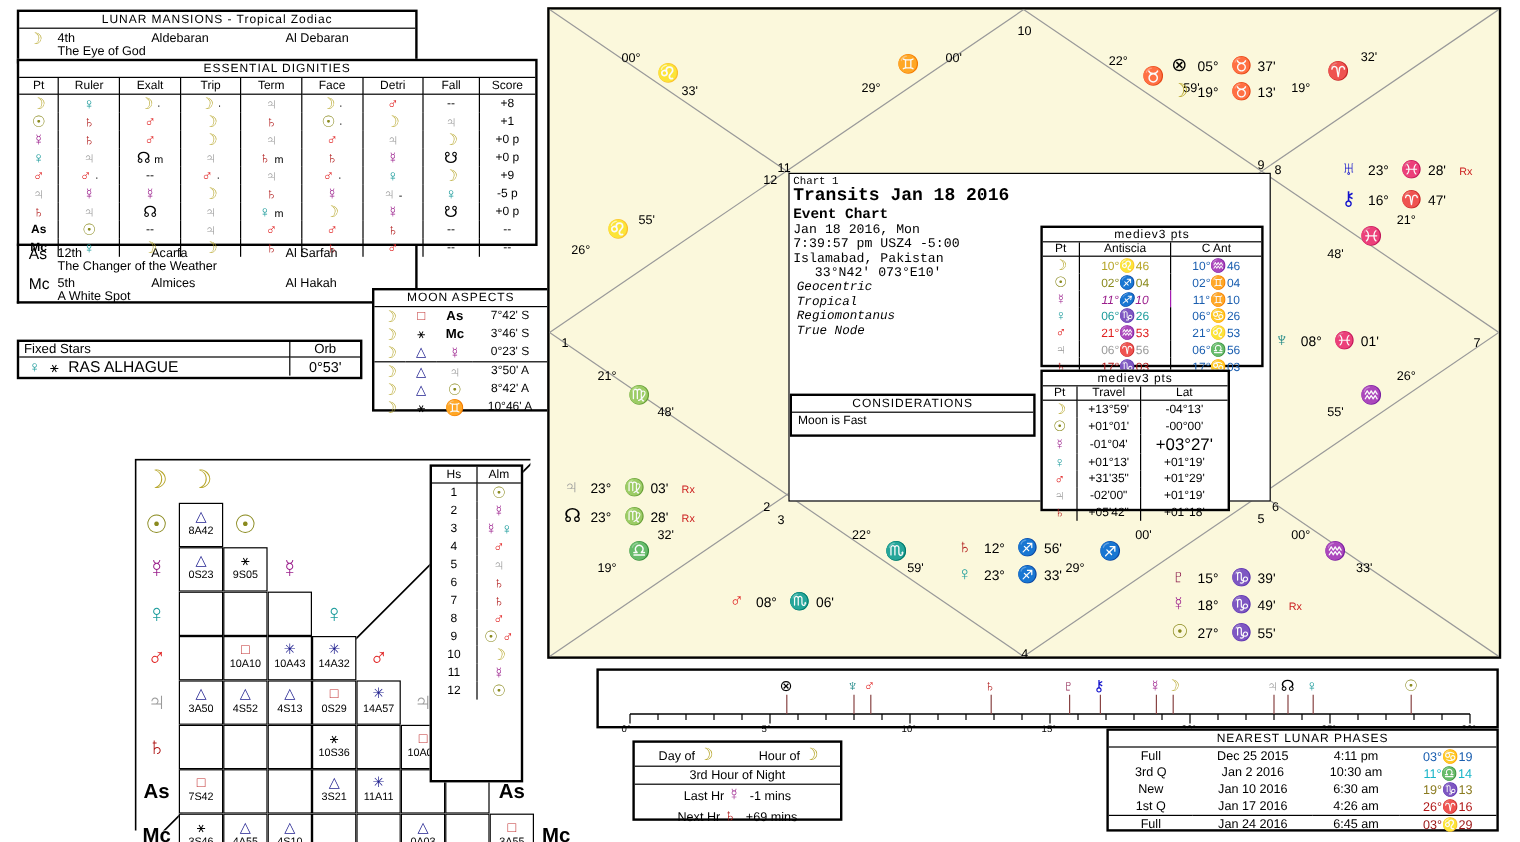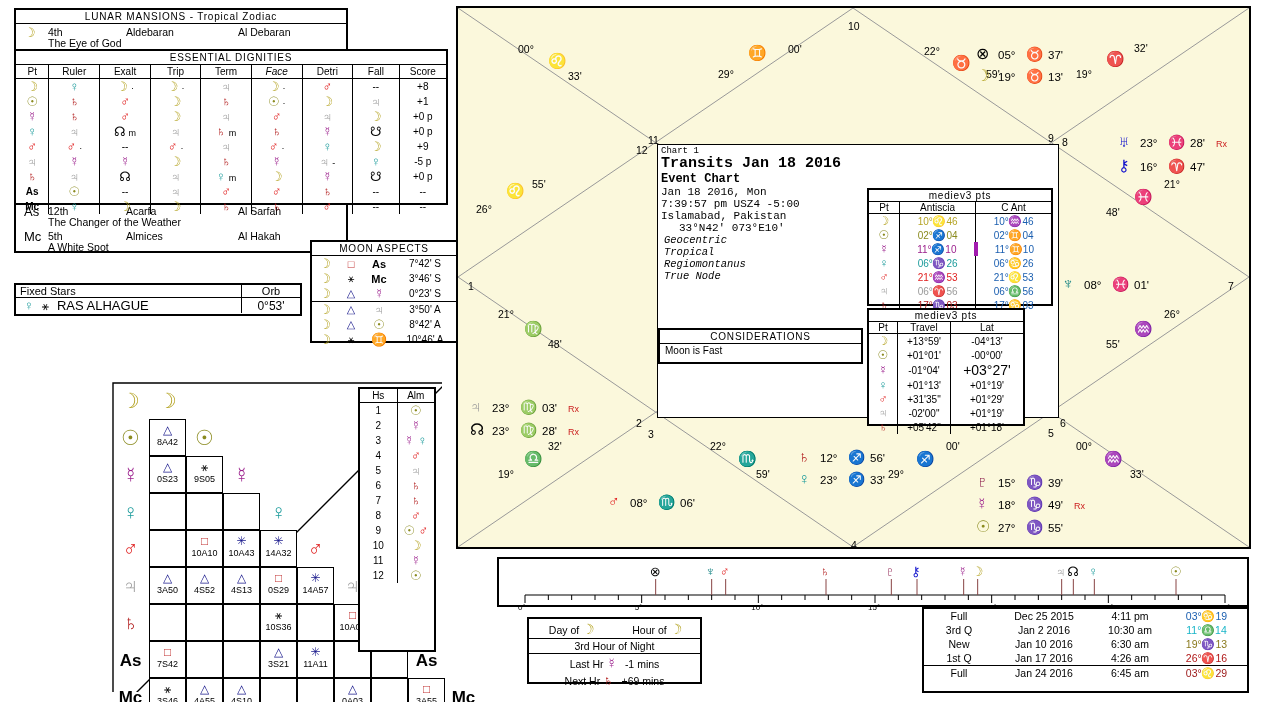--- a/index.html
+++ b/index.html
@@ -67,21 +67,21 @@
 <div class="bx" id="ed-box" style="left:14px;top:49px;width:434px;height:156px;">
   <div class="ttl" style="padding:1px 0;border-bottom:1px solid #000;">ESSENTIAL DIGNITIES</div>
   <table id="ed-table" style="width:100%;border:none;">
       <thead>
         <tr id="ed-head">
           <th style="border-top: none; border-left: none; border-image: initial; border-right: 1px solid rgb(0, 0, 0); border-bottom: 1px solid rgb(0, 0, 0); width: 34px; padding: 1px 0px; font-size: 10px;">Pt</th>
           <th style="border-top: none; border-left: none; border-image: initial; border-right: 1px solid rgb(0, 0, 0); border-bottom: 1px solid rgb(0, 0, 0); width: 52px; padding: 1px 0px; font-size: 10px;">Ruler</th>
           <th style="border-top: none; border-left: none; border-image: initial; border-right: 1px solid rgb(0, 0, 0); border-bottom: 1px solid rgb(0, 0, 0); width: 52px; padding: 1px 0px; font-size: 10px;">Exalt</th>
           <th style="border-top: none; border-left: none; border-image: initial; border-right: 1px solid rgb(0, 0, 0); border-bottom: 1px solid rgb(0, 0, 0); width: 52px; padding: 1px 0px; font-size: 10px;">Trip</th>
           <th style="border-top: none; border-left: none; border-image: initial; border-right: 1px solid rgb(0, 0, 0); border-bottom: 1px solid rgb(0, 0, 0); width: 52px; padding: 1px 0px; font-size: 10px;">Term</th>
-          <th style="border-top: none; border-left: none; border-image: initial; border-right: 1px solid rgb(0, 0, 0); border-bottom: 1px solid rgb(0, 0, 0); width: 52px; padding: 1px 0px; font-size: 10px; font-style: italic;">Face</th>
+          <th style="border-top: none; border-left: none; border-image: initial; border-right: 1px solid rgb(0, 0, 0); border-bottom: 1px solid rgb(0, 0, 0); width: 52px; padding: 1px 0px; font-size: 10px;">Face</th>
           <th style="border-top: none; border-left: none; border-image: initial; border-right: 1px solid rgb(0, 0, 0); border-bottom: 1px solid rgb(0, 0, 0); width: 52px; padding: 1px 0px; font-size: 10px;">Detri</th>
           <th style="border-top: none; border-left: none; border-image: initial; border-right: 1px solid rgb(0, 0, 0); border-bottom: 1px solid rgb(0, 0, 0); width: 48px; padding: 1px 0px; font-size: 10px;">Fall</th>
           <th style="border-top: none; border-left: none; border-image: initial; border-right: none; border-bottom: 1px solid rgb(0, 0, 0); width: 48px; padding: 1px 0px; font-size: 10px;">Score</th>
         </tr>
       </thead>
       <tbody id="ed-body">
         <tr>
           <td style="border-top: none; border-bottom: none; border-left: none; border-image: initial; border-right: 1px solid rgb(0, 0, 0); height: 14px; padding: 0px; font-size: 10px;"><span class="moon" style="font-size:13px;">☽</span></td>
           <td style="border-top: none; border-bottom: none; border-left: none; border-image: initial; border-right: 1px solid rgb(0, 0, 0); height: 14px; padding: 0px; font-size: 10px;"><span class="ven" style="font-size:13px;">♀</span></td>
           <td style="border-top: none; border-bottom: none; border-left: none; border-image: initial; border-right: 1px solid rgb(0, 0, 0); height: 14px; padding: 0px; font-size: 10px;"><span class="moon" style="font-size:13px;">☽</span><span style="font-size:9px;margin-left:3px;">·</span></td>
@@ -604,21 +604,21 @@
             <td class="moon" style="border:none;border-right:1px solid #000;padding:0;font-size:10px;">10°<span class="leo" style="font-size:11px;">♌</span>46</td>
             <td style="border:none;padding:0;font-size:10px;color:#1b5fb0;">10°<span class="aqu" style="font-size:11px;">♒</span>46</td>
           </tr>
           <tr>
             <td style="border:none;border-right:1px solid #000;padding:0;height:13px;font-size:11px;"><span class="sun" style="font-size:12px;">☉</span></td>
             <td class="sun" style="border:none;border-right:1px solid #000;padding:0;font-size:10px;">02°<span class="sag" style="font-size:11px;">♐</span>04</td>
             <td style="border:none;padding:0;font-size:10px;color:#1b5fb0;">02°<span class="gem" style="font-size:11px;">♊</span>04</td>
           </tr>
           <tr>
             <td style="border:none;border-right:1px solid #000;padding:0;height:13px;font-size:11px;"><span class="merc" style="font-size:12px;">☿</span></td>
-            <td class="merc" style="border:none;border-right:4px solid #a21caf;padding:0;font-size:10px;">11°<span class="sag" style="font-size:11px;">♐</span>10</td>
+            <td class="merc" style="border:none;border-right:1px solid #a21caf;padding:0;font-size:10px;font-style:italic;">11°<span class="sag" style="font-size:11px;">♐</span>10</td>
             <td style="border:none;padding:0;font-size:10px;color:#1b5fb0;">11°<span class="gem" style="font-size:11px;">♊</span>10</td>
           </tr>
           <tr>
             <td style="border:none;border-right:1px solid #000;padding:0;height:13px;font-size:11px;"><span class="ven" style="font-size:12px;">♀</span></td>
             <td class="ven" style="border:none;border-right:1px solid #000;padding:0;font-size:10px;">06°<span class="cap" style="font-size:11px;">♑</span>26</td>
             <td style="border:none;padding:0;font-size:10px;color:#1b5fb0;">06°<span class="can" style="font-size:11px;">♋</span>26</td>
           </tr>
           <tr>
             <td style="border:none;border-right:1px solid #000;padding:0;height:13px;font-size:11px;"><span class="mars" style="font-size:12px;">♂</span></td>
             <td class="mars" style="border:none;border-right:1px solid #000;padding:0;font-size:10px;">21°<span class="aqu" style="font-size:11px;">♒</span>53</td>
@@ -787,20 +787,21 @@
       <span>Next Hr</span>
       <span class="gl" id="hp-next"><span class="sat" style="font-size:14px;">♄</span></span>
       <span style="margin-left:5px;">+69 mins</span>
     </td>
         </tr>
   </tbody>
     </table>
 </div>
 
 <div class="bx" id="phases" style="left:922px;top:607px;width:327px;height:86px;">
+  <div class="ttl" style="border-bottom:1px solid #000;padding:1px 0;">NEAREST LUNAR PHASES</div>
   <table id="ph-table" style="width:100%;border:none;">
       <tbody id="ph-body">
         <tr>
           <td style="border:none;width:70px;padding:1px 0;font-size:10.5px;">Full</td>
           <td style="border:none;width:100px;font-size:10.5px;">Dec 25 2015</td>
           <td style="border:none;width:72px;font-size:10.5px;">4:11 pm</td>
           <td class="can" style="border:none;font-size:10.5px;">03°<span style="font-size:11px;">♋</span>19</td>
         </tr>
         <tr>
           <td style="border:none;width:70px;padding:1px 0;font-size:10.5px;">3rd Q</td>

